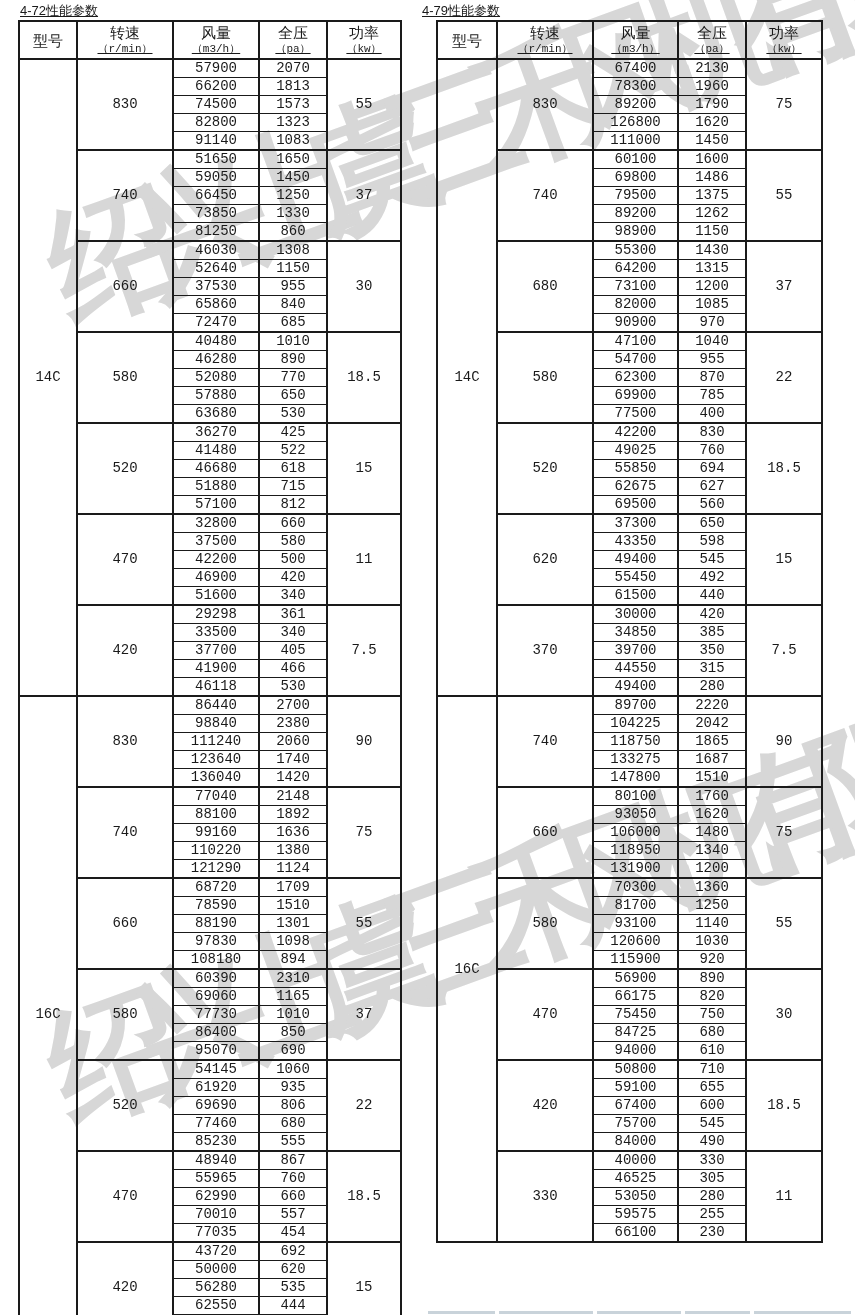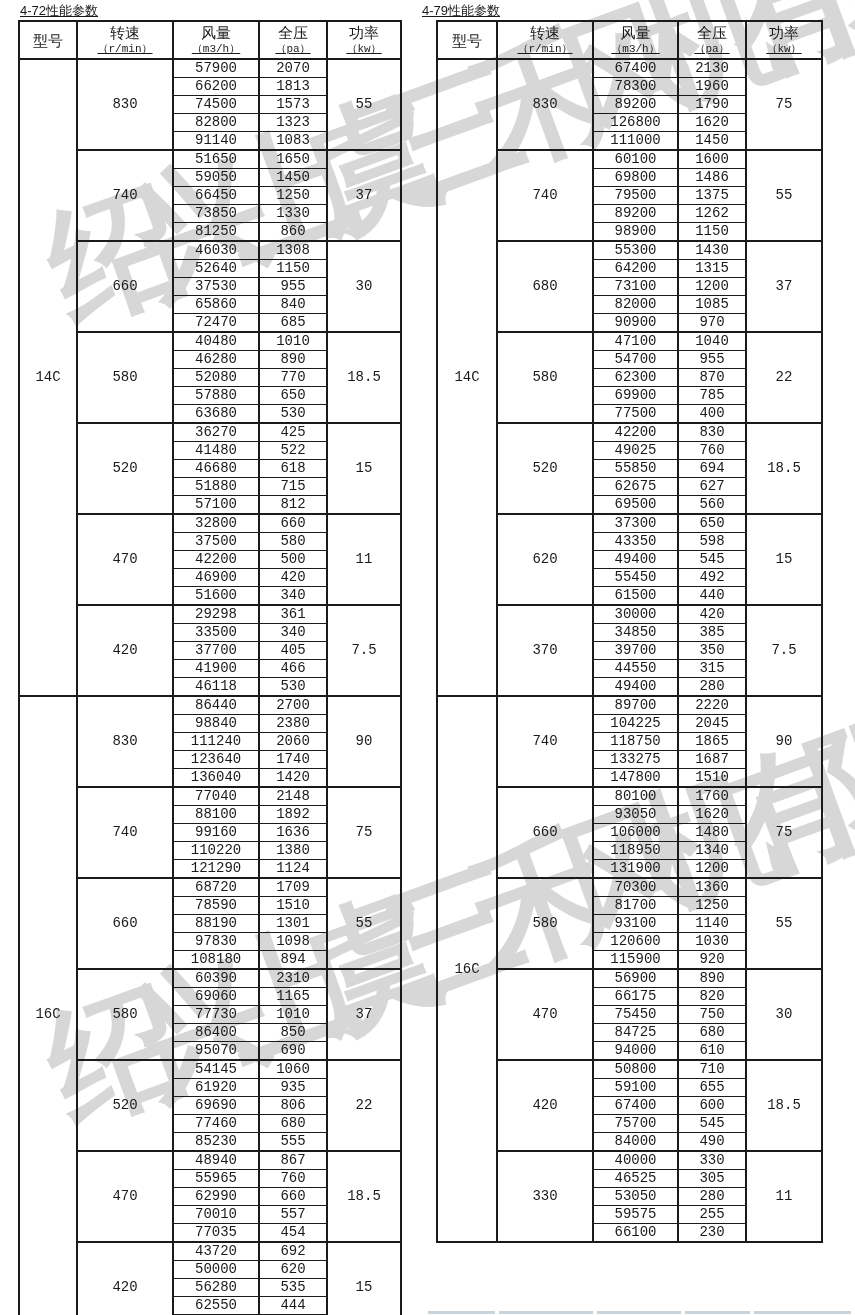--- a/index.html
+++ b/index.html
@@ -635,21 +635,21 @@
         </tr>
         <tr class="block-first">
           <td class="model-cell" rowspan="30">16C</td>
           <td class="speed-cell" rowspan="5">740</td>
           <td class="flow-cell">89700</td>
           <td class="pressure-cell">2220</td>
           <td class="power-cell" rowspan="5">90</td>
         </tr>
         <tr>
           <td class="flow-cell">104225</td>
-          <td class="pressure-cell">2045</td>
+          <td class="pressure-cell">2042</td>
         </tr>
         <tr>
           <td class="flow-cell">118750</td>
           <td class="pressure-cell">1865</td>
         </tr>
         <tr>
           <td class="flow-cell">133275</td>
           <td class="pressure-cell">1687</td>
         </tr>
         <tr>

